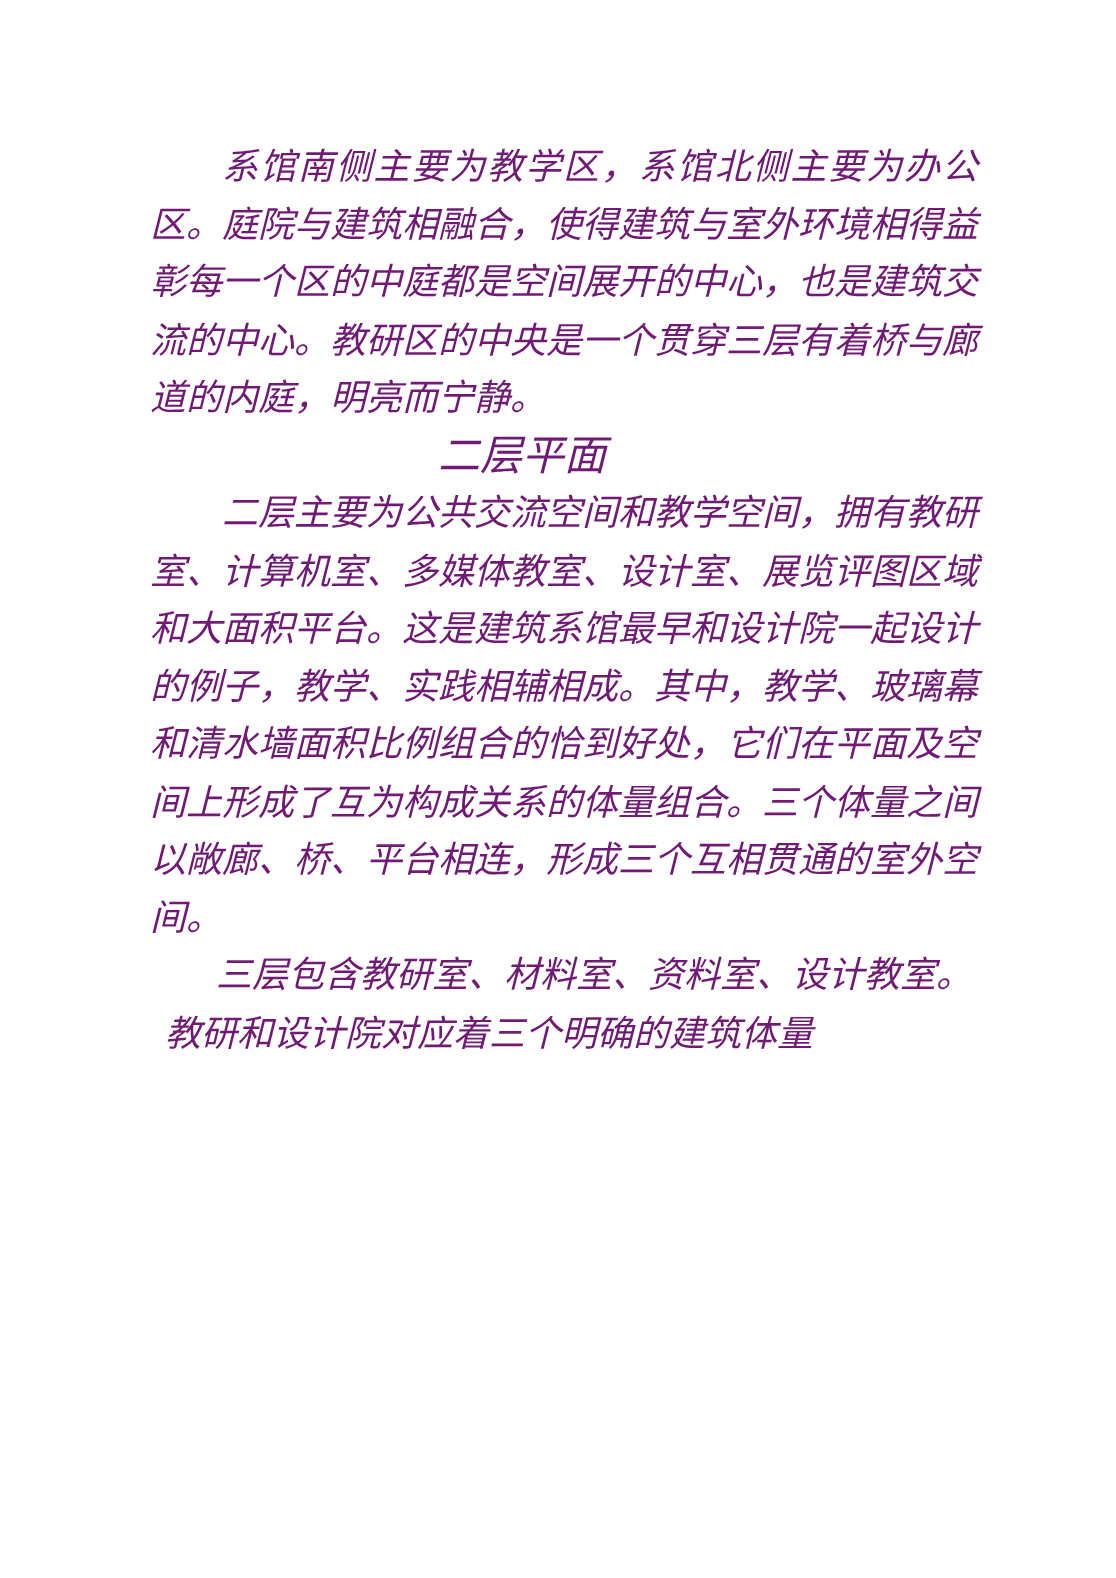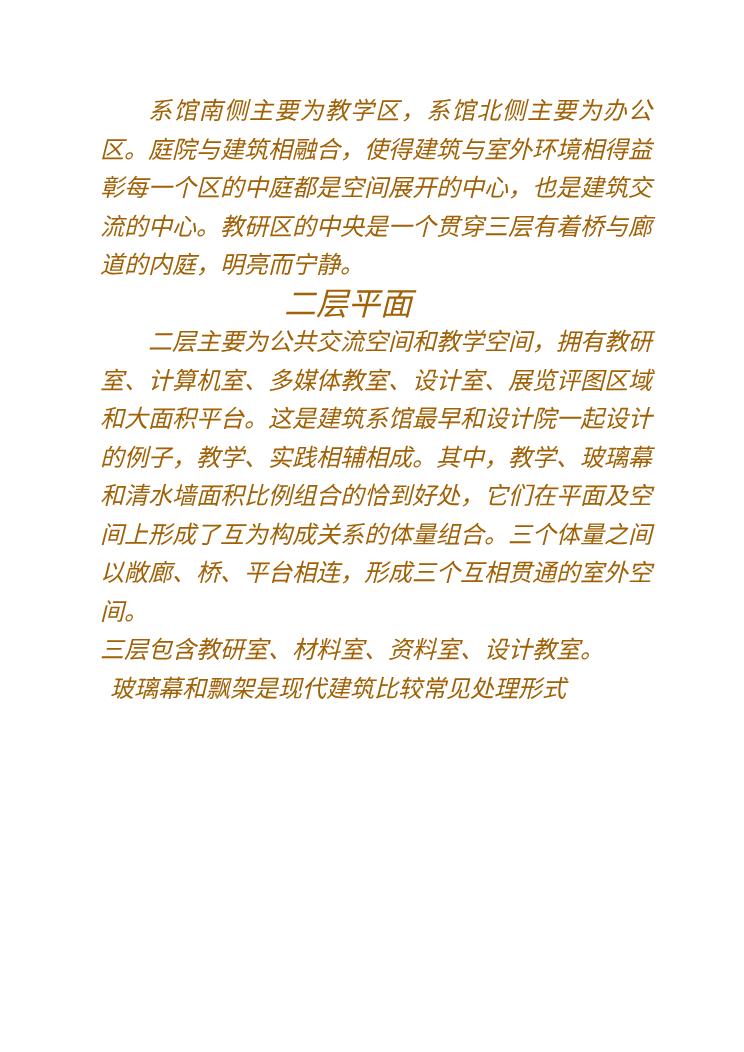--- a/index.html
+++ b/index.html
@@ -11,34 +11,34 @@
     position: relative;
     width: 744px;
     height: 1052px;
     background: #ffffff;
     box-sizing: border-box;
     padding: 92px 92px 0 100px;
     overflow: hidden;
     font-family: "DejaVu Serif", "Liberation Serif", serif;
     font-size: 24px;
     line-height: 38.5px;
-    color: #a16207;
+    color: #701a75;
     font-style: italic; 
   }
   .para {
     margin: 0;
     text-align: justify;
     text-justify: inter-character;
   }
   .indent-2 { text-indent: 48px; }
   .indent-half { text-indent: 10px; }
-  .no-indent { text-indent: 0; }
+  .no-indent { text-indent: 0; margin-left: 44px; }
   .heading {
     margin: 0;
-    font-size: 32px;
+    font-size: 28px;
     font-weight: normal;
     text-align: center;
     position: relative;
     left: -28px; 
   }
 </style>
 </head>
 <body>
 
 <div class="page">
@@ -47,16 +47,16 @@
 
   <h2 class="heading">二层平面</h2>
 
   <p class="para indent-2">二层主要为公共交流空间和教学空间，拥有教研室、计算机室、多媒体教室、设计室、展览评图区域和大面积平台。这是建筑系馆最早和设计院一起设计的例子，教学、实践相辅相成。其中，教学、玻璃幕和清水墙面积比例组合的恰到好处，它们在平面及空间上形成了互为构成关系的体量组合。三个体量之间以敞廊、桥、平台相连，形成三个互相贯通的室外空间。</p>
 
 
   <p class="para no-indent">三层包含教研室、材料室、资料室、设计教室。</p>
 
 
 
-  <p class="para indent-half">玻璃幕和飘架是现代建筑比较常见处理形式</p>
+  <p class="para indent-half">教研和设计院对应着三个明确的建筑体量</p>
 
 
 </div>
 
 </body></html>

